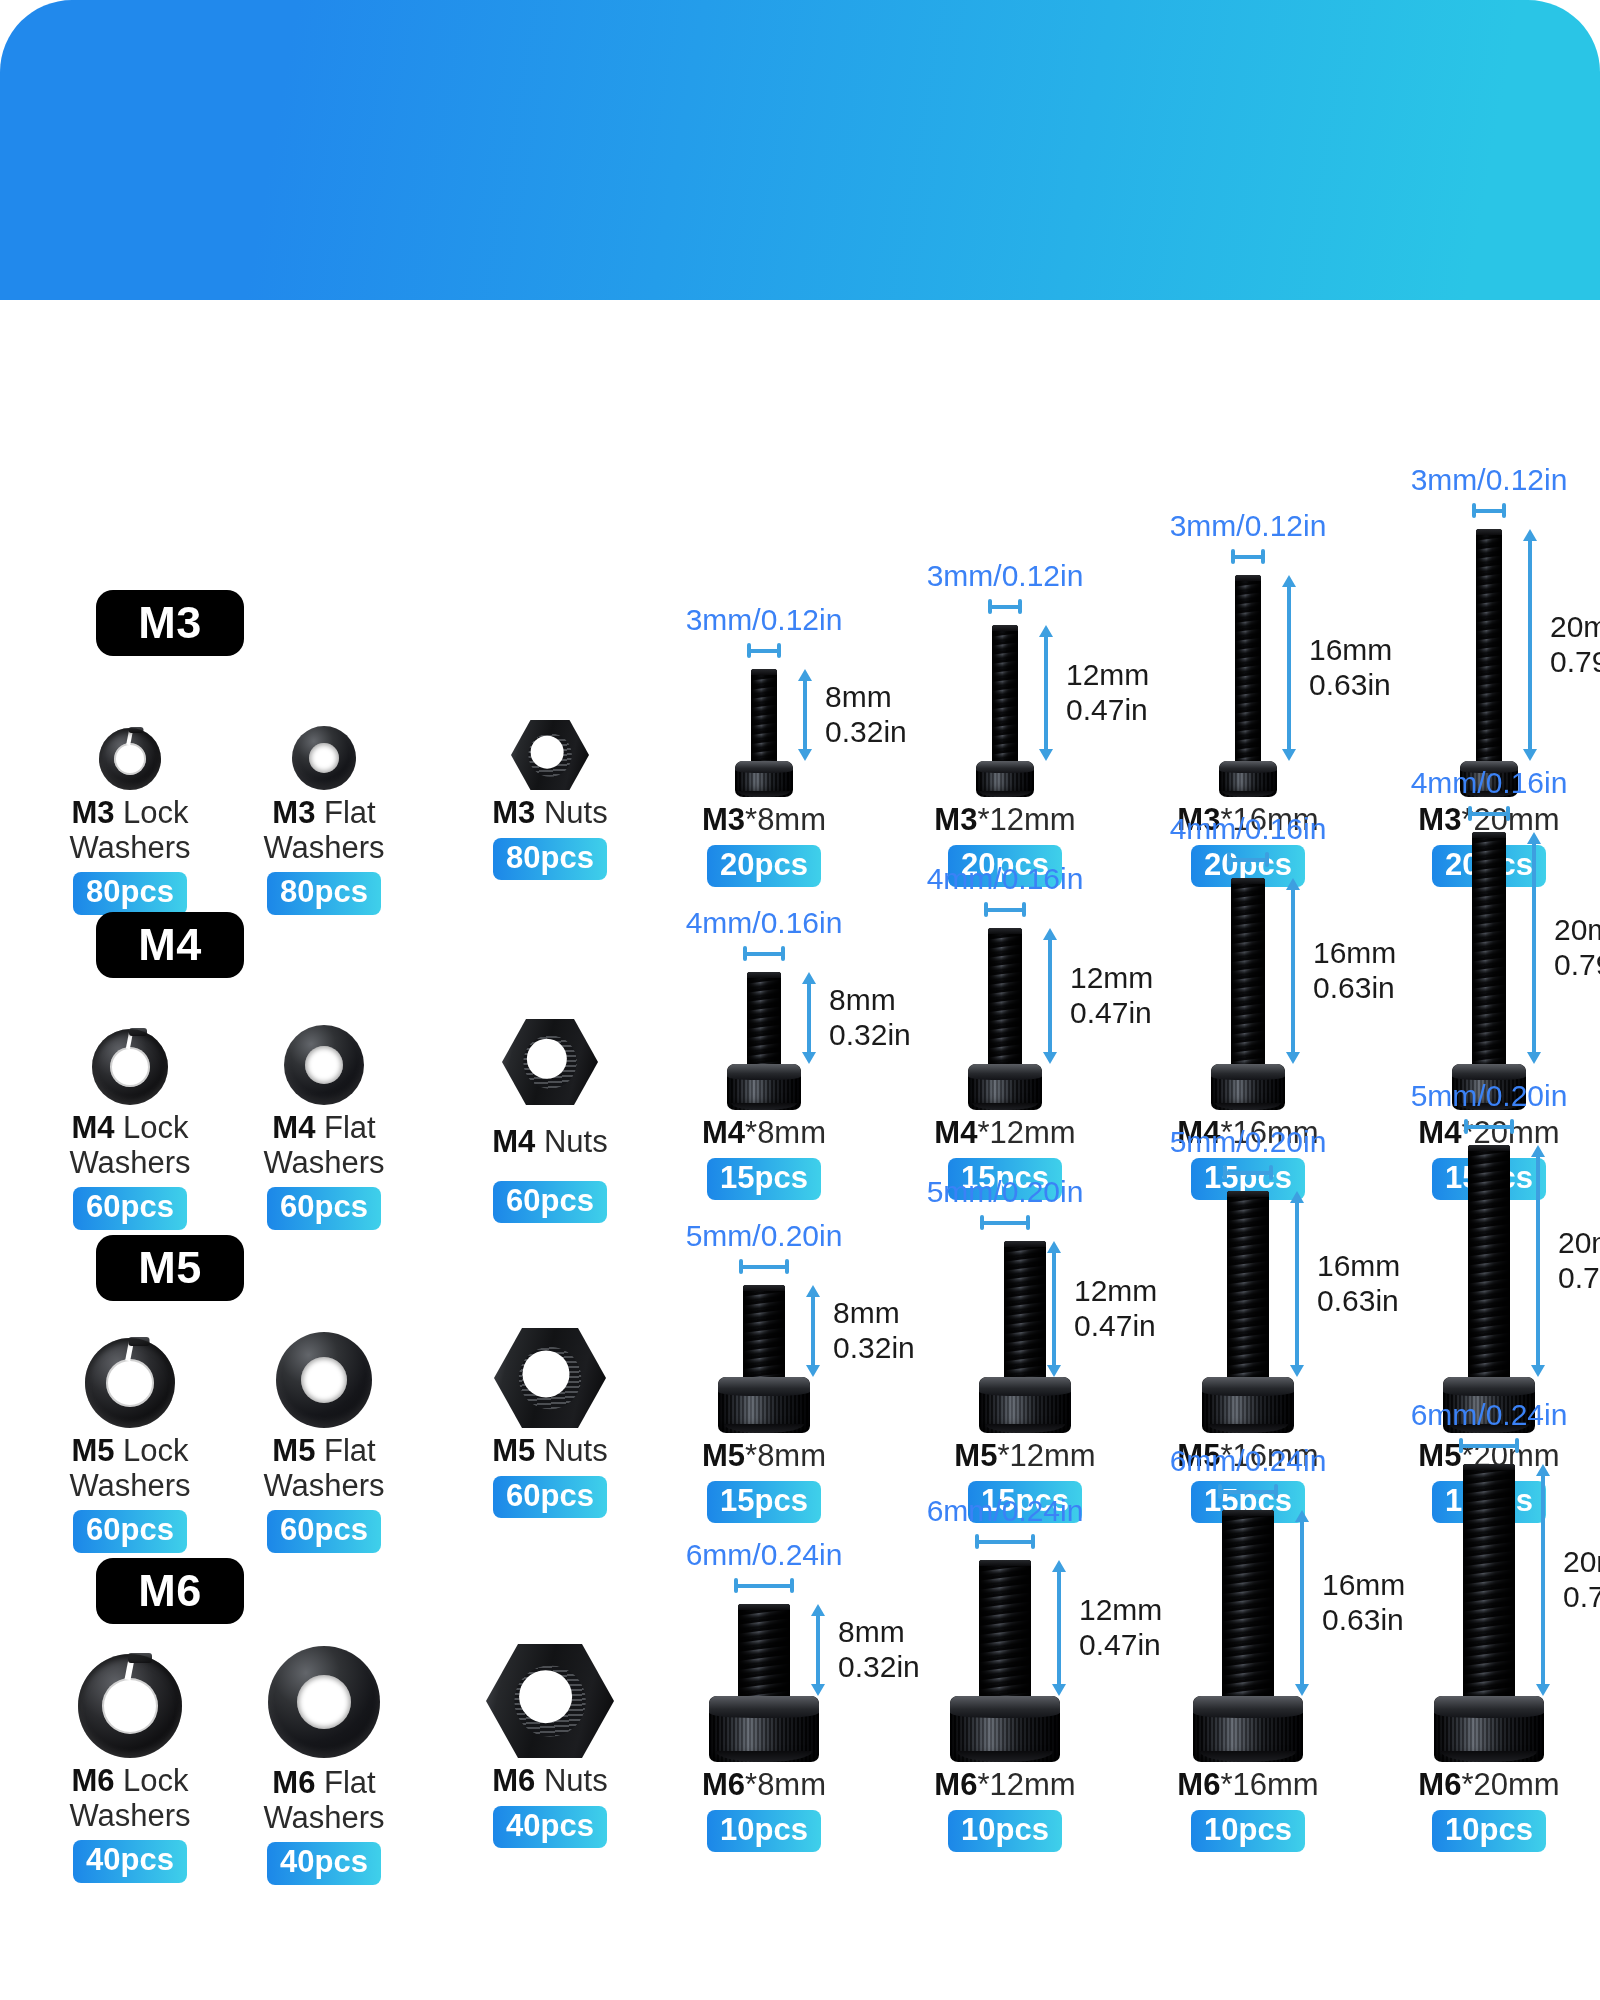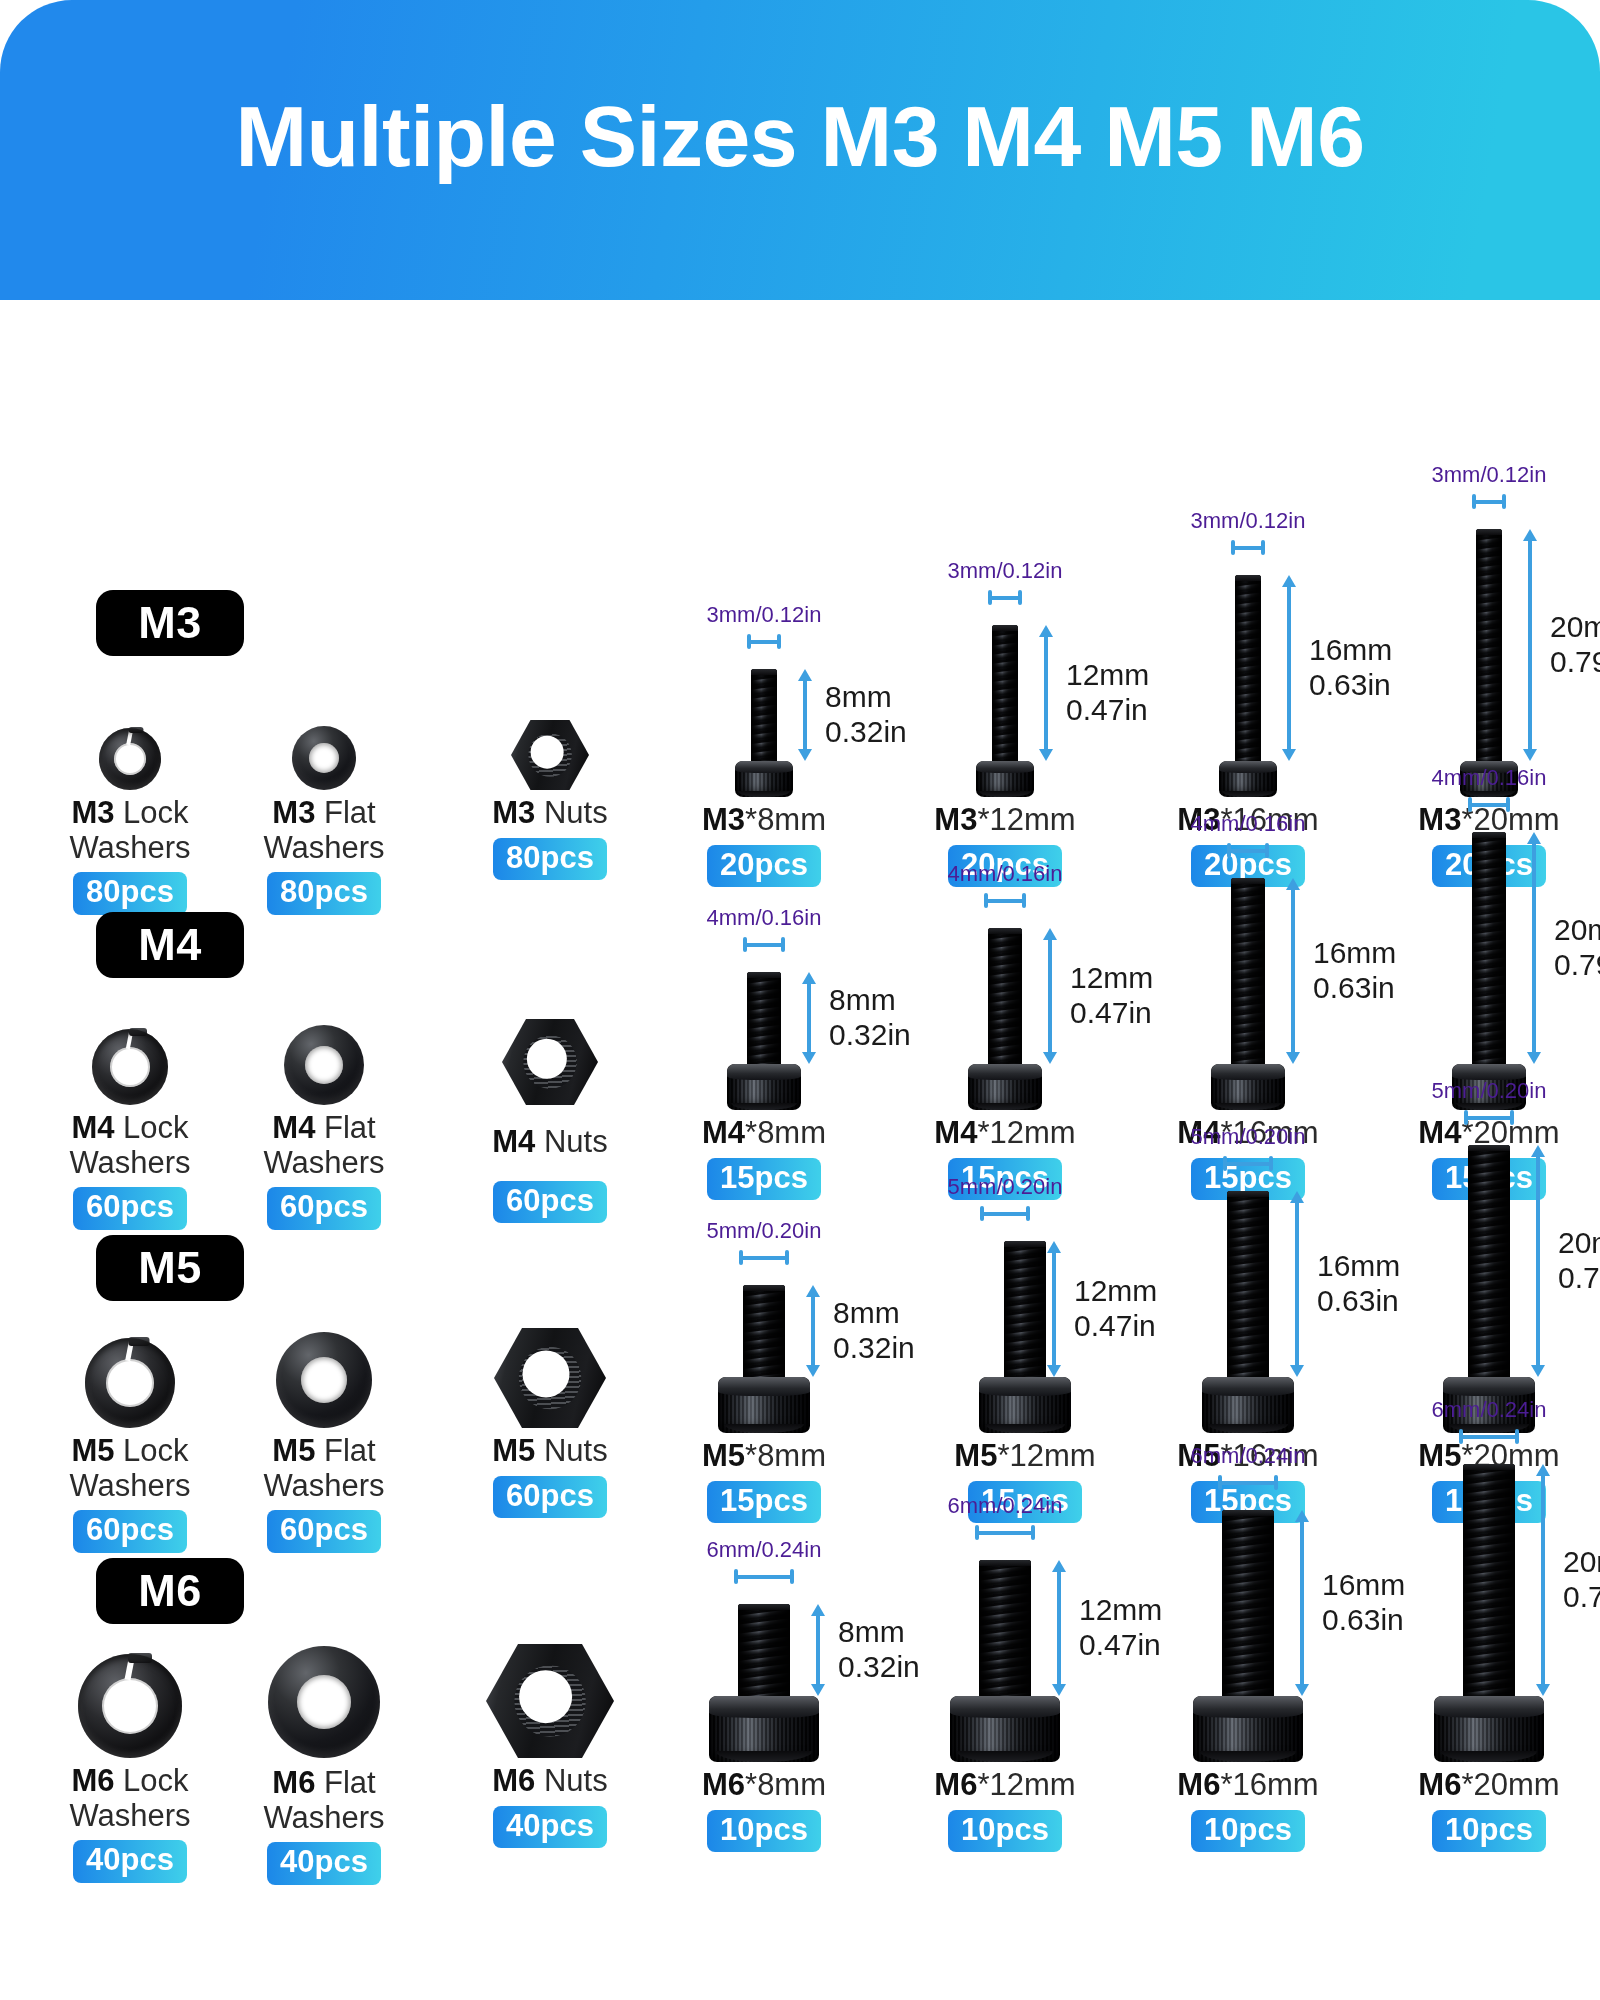--- a/index.html
+++ b/index.html
@@ -231,22 +231,22 @@
   }
 
   
   .dim-w{
     position:absolute;
     display:flex;
     flex-direction:column;
     align-items:center;
   }
   .dim-w-label{
-    font-size:22px;
-    color:#4c1d95;
+    font-size:30px;
+    color:#3b82f6;
     white-space:nowrap;
     line-height:1.1;
     margin-bottom:7px;
   }
   .dim-w-bar{
     position:relative;
     height:14px;
   }
   .dim-w-bar .line{
     position:absolute;
@@ -289,21 +289,20 @@
     color:#1b1b1b;
     white-space:nowrap;
     line-height:1.16;
     margin-left:12px;
   }
 </style>
 </head>
 <body>
 
 <div class="header" style="background: linear-gradient(100deg, rgb(33, 137, 236) 0%, rgb(33, 137, 236) 18%, rgb(42, 197, 230) 92%);">
-  <div class="header-title">Multiple Sizes M3 M4 M5 M6</div>
 </div>
 
 <div class="sheet" id="sheet">
     <div class="size-row" style="position: absolute; left: 0px; top: 0px; width: 1600px; height: 0px;">
       <div class="size-badge" style="top: 290px; background: rgb(0, 0, 0);">M3</div>
       <div class="cell" style="left: -20px; width: 300px; top: 428px;">
         <div class="art" style="height: 62px;">
           <div class="lockwasher" style="width: 62px; height: 62px;">
             <div class="lw-outer" style="width: 100%; height: 100%;">
               <div class="lw-hole" style="width: 32px; height: 32px;"></div>

